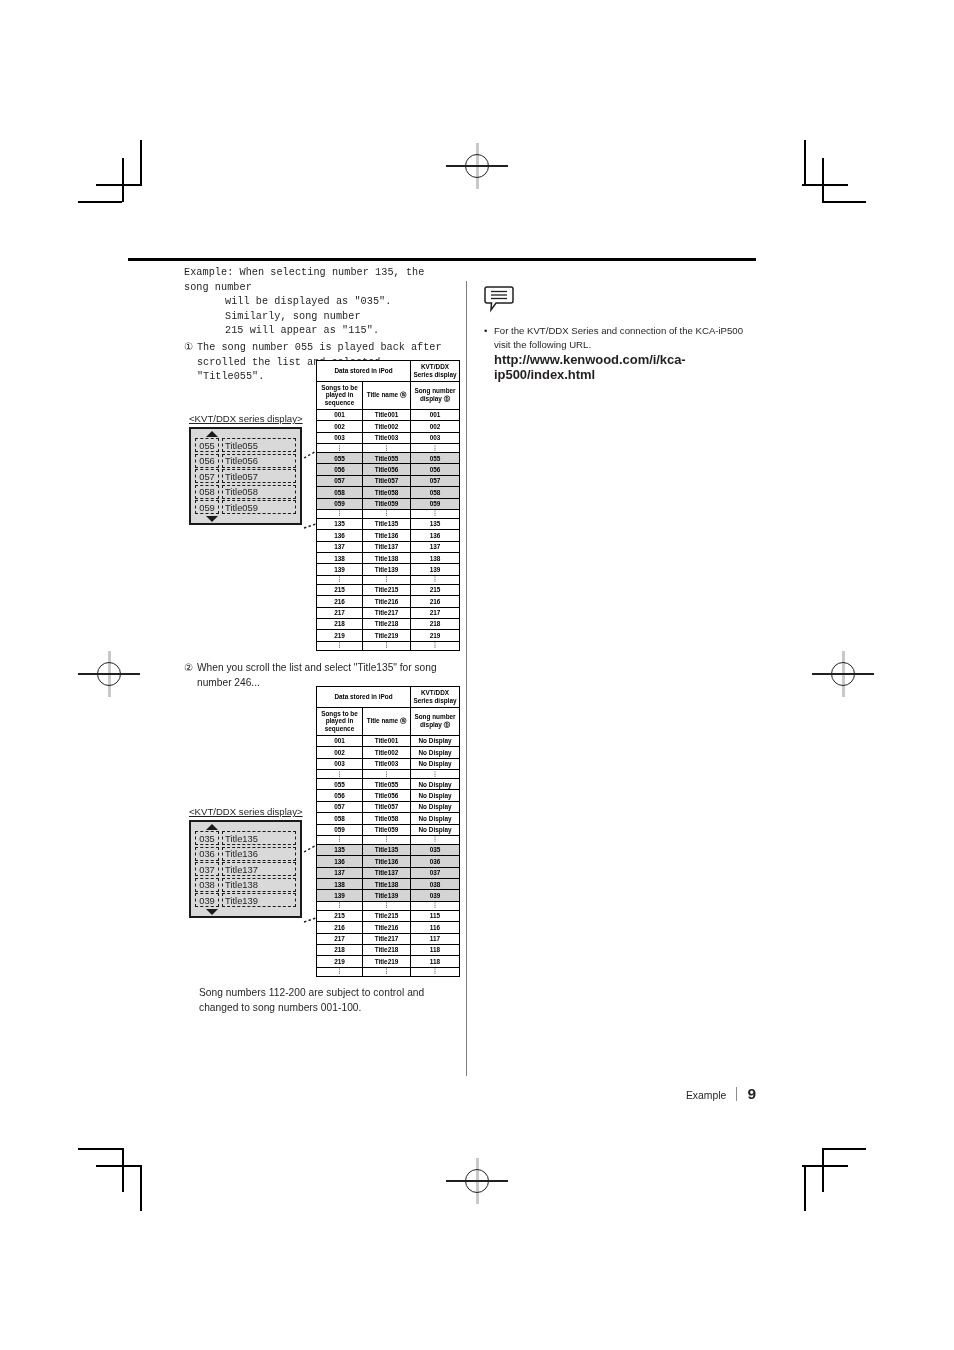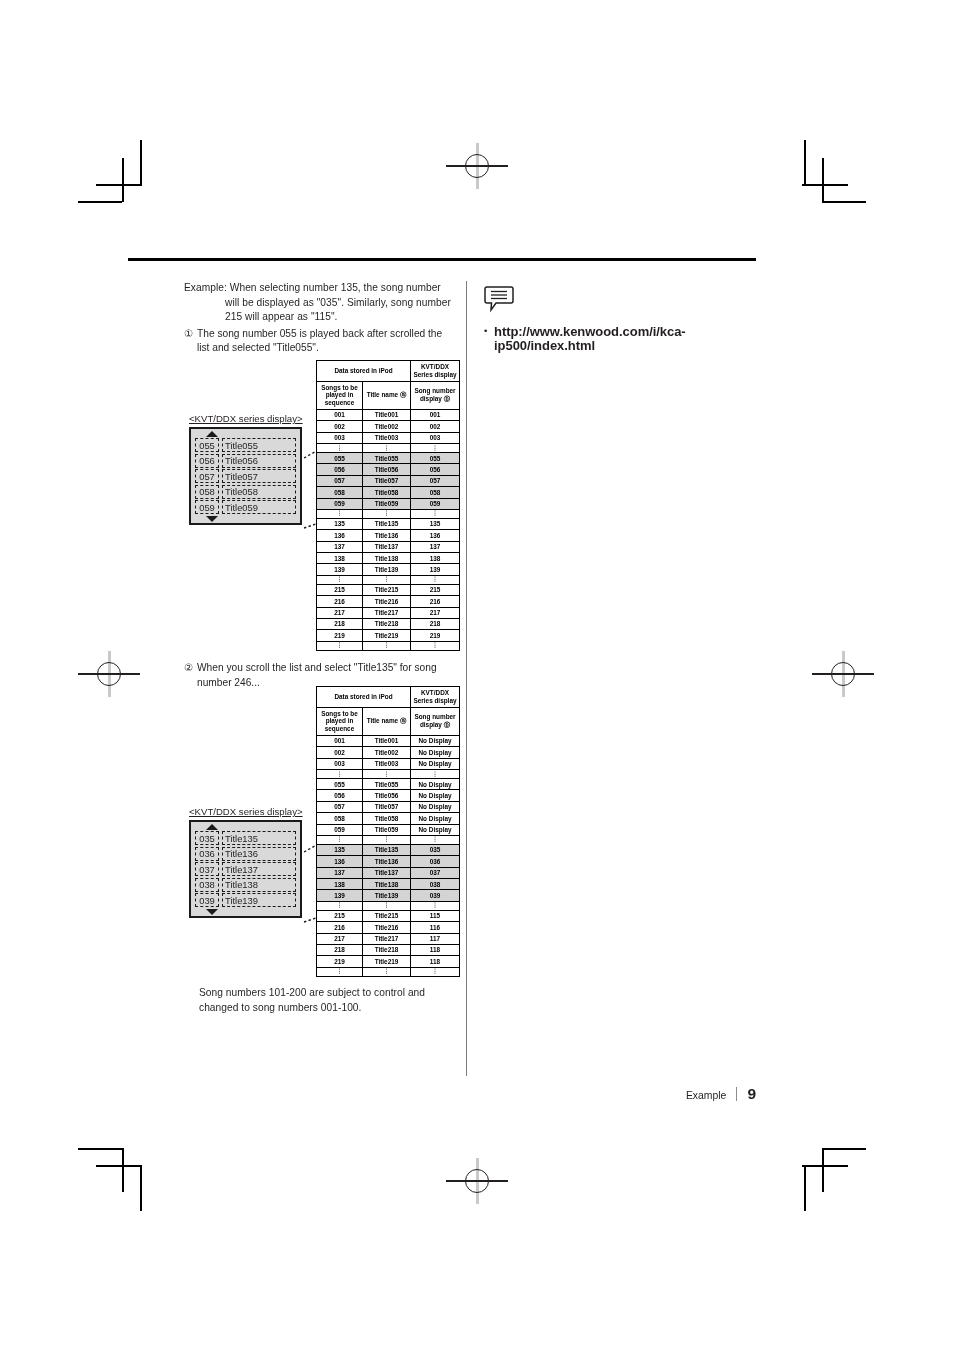--- a/index.html
+++ b/index.html
@@ -51,22 +51,23 @@
   #column-divider {
     position: absolute;
     left: 466px; top: 281px;
     width: 1px; height: 795px;
     background: #7d7d7d;
   }
 
   
   #left-col {
     position: absolute;
-    left: 184px; top: 281px;
+    left: 184px; top: 266px;
     width: 268px;
+    font-family: Liberation Mono, monospace;
   }
 
   .body-text {
     font-size: 10.2px;
     line-height: 14.6px;
     color: #231f20;
     letter-spacing: 0.05px;
   }
   .example-block { margin-bottom: 2px; }
   .example-line { display: block; }
@@ -651,34 +652,35 @@
           </tr>
           <tr>
             <td class="dots">⋮</td>
             <td class="dots">⋮</td>
             <td class="dots">⋮</td>
           </tr>
         </tbody>
     </table>
   </div>
 
-  <div class="body-text" style="position:absolute; left:199px; top:986px; width:255px;">Song numbers 101-200 are subject to control and changed to song numbers 001-100.</div>
+  <div class="body-text" style="position:absolute; left:199px; top:986px; width:255px;">Song numbers 112-200 are subject to control and changed to song numbers 001-100.</div>
 
   <div id="right-col">
     <div class="note-icon">
       <svg width="30" height="28" viewBox="0 0 30 28">
         <path d="M3,2 L27,2 A2,2 0 0 1 29,4 L29,16 A2,2 0 0 1 27,18 L12,18 L7,25 L7.5,18 L3,18 A2,2 0 0 1 1,16 L1,4 A2,2 0 0 1 3,2 Z" fill="none" stroke="#231f20" stroke-width="1.5"></path>
         <line x1="7" y1="6.5" x2="23" y2="6.5" stroke="#231f20" stroke-width="1.3"></line>
         <line x1="7" y1="10" x2="23" y2="10" stroke="#231f20" stroke-width="1.3"></line>
         <line x1="7" y1="13.5" x2="23" y2="13.5" stroke="#231f20" stroke-width="1.3"></line>
       </svg>
     </div>
     <div class="note-item">
       <span class="note-bullet">•</span>
       <span class="note-body">
+        <span>For the KVT/DDX Series and connection of the KCA-iP500 visit the following URL.</span>
         <span class="note-url">http://www.kenwood.com/i/kca-ip500/index.html</span>
       </span>
     </div>
   </div>
 
   <div id="footer">
     <span class="lang">Example</span>
     <span class="sep"></span>
     <span class="pageno">9</span>
   </div>

